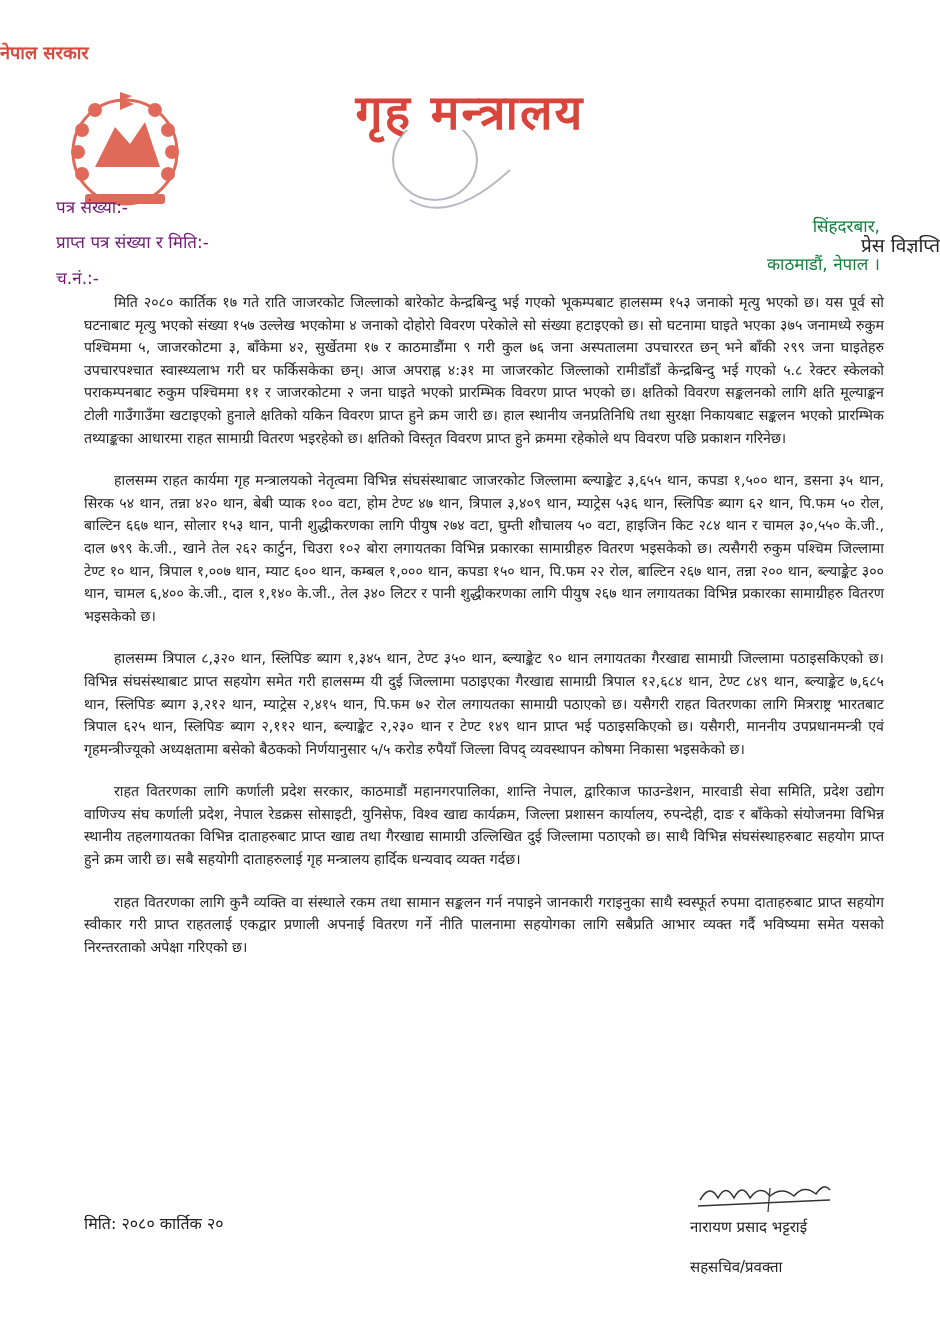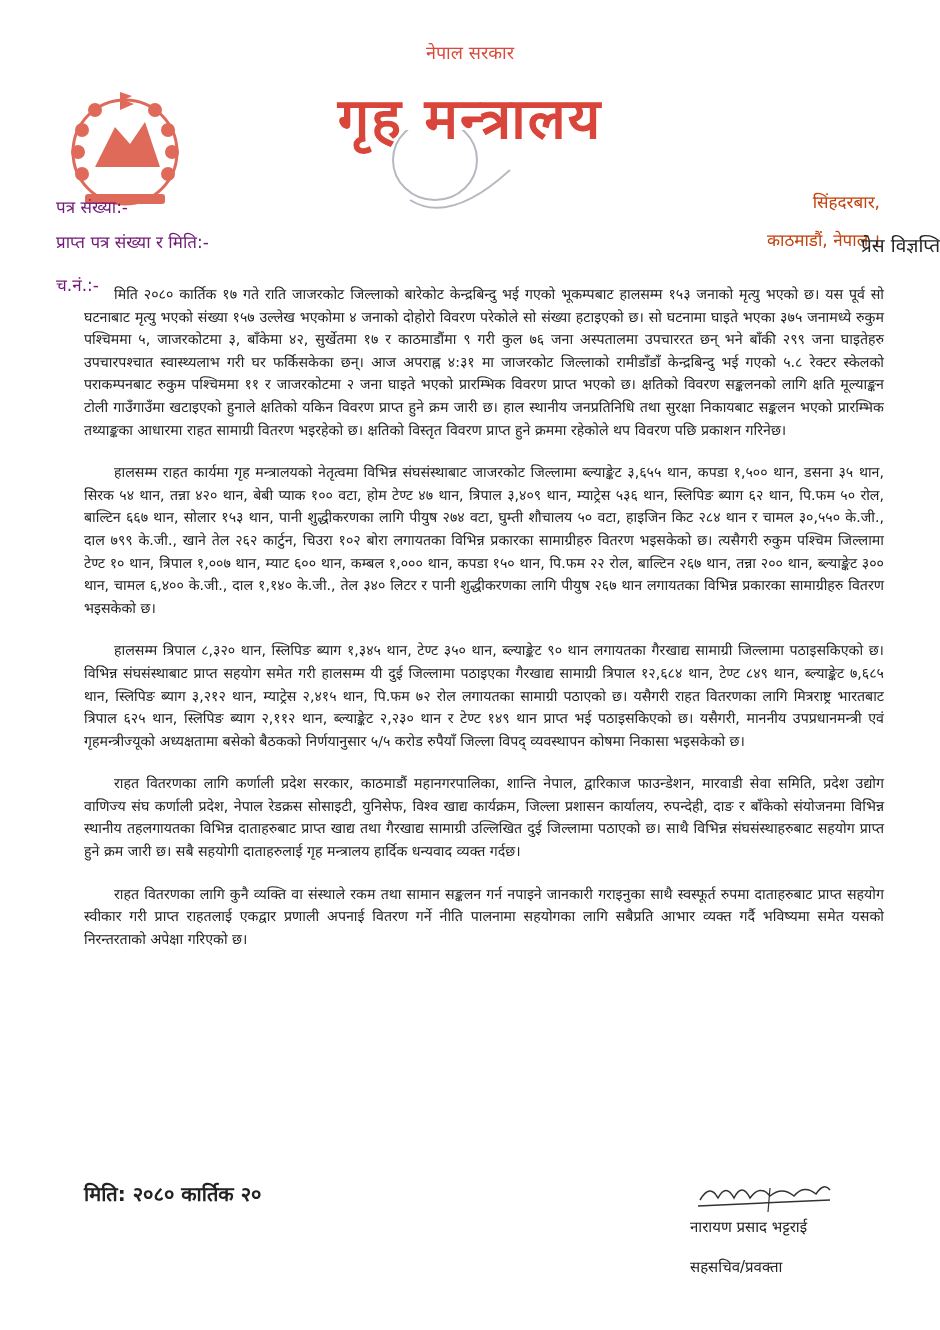--- a/index.html
+++ b/index.html
@@ -1,26 +1,26 @@
 <!DOCTYPE html>
 <html><head>
 <meta charset="utf-8">
 <style>
   html, body { margin: 0; padding: 0; background: #ffffff; }
   body { width: 940px; height: 1330px; position: relative; overflow: hidden; font-family: "DejaVu Sans", sans-serif; color: #222; }
   .emblem { position: absolute; left: 60px; top: 82px; width: 130px; height: 135px; }
-  .gov { position: absolute; left: 0; width: 940px; top: 40px; text-align: center; font-size: 18px; color: #d94a3d; }
-  .ministry { position: absolute; left: 0; width: 940px; top: 78px; text-align: center; font-size: 56px; font-weight: bold; color: #d9453a; letter-spacing: 2px; }
+  .gov { position: absolute; left: 0; width: 940px; top: 40px; font-size: 18px; color: #d94a3d; font-weight: bold; }
+  .ministry { position: absolute; left: 0; width: 940px; top: 78px; text-align: center; font-size: 48px; font-weight: bold; color: #d9453a; letter-spacing: 2px; }
   .stamp { position: absolute; left: 370px; top: 130px; width: 160px; height: 90px; }
   .meta { position: absolute; left: 56px; font-size: 17px; color: #701a75; }
-  .addr { position: absolute; right: 60px; font-size: 17px; color: #c2410c; text-align: right; }
+  .addr { position: absolute; right: 60px; font-size: 17px; color: #15803d; text-align: right; margin-top: 24px; }
   .title { position: absolute; left: 0; width: 940px; top: 232px; text-align: right; font-size: 19px; color: #222; }
   .body { position: absolute; left: 84px; width: 800px; top: 283px; font-size: 14.2px; line-height: 22.6px; text-align: justify; }
-  .body p { margin: 0 0 20px 0; text-indent: 30px; }
-  .date { position: absolute; left: 84px; top: 1180px; font-size: 20px; font-weight: bold; }
+  .body p { margin: 8px 0 20px 0; text-indent: 30px; }
+  .date { position: absolute; left: 84px; top: 1212px; font-size: 16px; }
   .sig { position: absolute; left: 690px; top: 1178px; width: 160px; text-align: left; font-size: 15px; }
   .sig .mark { height: 34px; }
 </style>
 </head>
 <body>
 
 <svg class="emblem" viewBox="0 0 130 135">
   <g fill="none" stroke="#e06a5a" stroke-width="3">
     <circle cx="65" cy="70" r="52"></circle>
   </g>
@@ -44,21 +44,21 @@
 
 <svg class="stamp" viewBox="0 0 160 90">
   <g fill="none" stroke="#9a9aa8" stroke-width="2" opacity="0.7">
     <ellipse cx="65" cy="30" rx="42" ry="40"></ellipse>
     <path d="M40 70 Q80 95 140 40"></path>
   </g>
 </svg>
 
 <div class="meta" style="top:195px">पत्र संख्या:-</div>
 <div class="meta" style="top:230px">प्राप्त पत्र संख्या र मिति:-</div>
-<div class="meta" style="top:273px">च.नं.:-</div>
+<div class="meta" style="top:266px">च.नं.:-</div>
 
 <div class="addr" style="top:190px">सिंहदरबार,</div>
 <div class="addr" style="top:228px">काठमाडौं, नेपाल ।</div>
 
 <div class="title">प्रेस विज्ञप्ति</div>
 
 <div class="body">
   <p>मिति २०८० कार्तिक १७ गते राति जाजरकोट जिल्लाको बारेकोट केन्द्रबिन्दु भई गएको भूकम्पबाट हालसम्म १५३ जनाको मृत्यु भएको छ। यस पूर्व सो घटनाबाट मृत्यु भएको संख्या १५७ उल्लेख भएकोमा ४ जनाको दोहोरो विवरण परेकोले सो संख्या हटाइएको छ। सो घटनामा घाइते भएका ३७५ जनामध्ये रुकुम पश्चिममा ५, जाजरकोटमा ३, बाँकेमा ४२, सुर्खेतमा १७ र काठमाडौंमा ९ गरी कुल ७६ जना अस्पतालमा उपचाररत छन् भने बाँकी २९९ जना घाइतेहरु उपचारपश्चात स्वास्थ्यलाभ गरी घर फर्किसकेका छन्। आज अपराह्न ४:३१ मा जाजरकोट जिल्लाको रामीडाँडाँ केन्द्रबिन्दु भई गएको ५.८ रेक्टर स्केलको पराकम्पनबाट रुकुम पश्चिममा ११ र जाजरकोटमा २ जना घाइते भएको प्रारम्भिक विवरण प्राप्त भएको छ। क्षतिको विवरण सङ्कलनको लागि क्षति मूल्याङ्कन टोली गाउँगाउँमा खटाइएको हुनाले क्षतिको यकिन विवरण प्राप्त हुने क्रम जारी छ। हाल स्थानीय जनप्रतिनिधि तथा सुरक्षा निकायबाट सङ्कलन भएको प्रारम्भिक तथ्याङ्कका आधारमा राहत सामाग्री वितरण भइरहेको छ। क्षतिको विस्तृत विवरण प्राप्त हुने क्रममा रहेकोले थप विवरण पछि प्रकाशन गरिनेछ।</p>
   <p>हालसम्म राहत कार्यमा गृह मन्त्रालयको नेतृत्वमा विभिन्न संघसंस्थाबाट जाजरकोट जिल्लामा ब्ल्याङ्केट ३,६५५ थान, कपडा १,५०० थान, डसना ३५ थान, सिरक ५४ थान, तन्ना ४२० थान, बेबी प्याक १०० वटा, होम टेण्ट ४७ थान, त्रिपाल ३,४०९ थान, म्याट्रेस ५३६ थान, स्लिपिङ ब्याग ६२ थान, पि.फम ५० रोल, बाल्टिन ६६७ थान, सोलार १५३ थान, पानी शुद्धीकरणका लागि पीयुष २७४ वटा, घुम्ती शौचालय ५० वटा, हाइजिन किट २८४ थान र चामल ३०,५५० के.जी., दाल ७९९ के.जी., खाने तेल २६२ कार्टुन, चिउरा १०२ बोरा लगायतका विभिन्न प्रकारका सामाग्रीहरु वितरण भइसकेको छ। त्यसैगरी रुकुम पश्चिम जिल्लामा टेण्ट १० थान, त्रिपाल १,००७ थान, म्याट ६०० थान, कम्बल १,००० थान, कपडा १५० थान, पि.फम २२ रोल, बाल्टिन २६७ थान, तन्ना २०० थान, ब्ल्याङ्केट ३०० थान, चामल ६,४०० के.जी., दाल १,१४० के.जी., तेल ३४० लिटर र पानी शुद्धीकरणका लागि पीयुष २६७ थान लगायतका विभिन्न प्रकारका सामाग्रीहरु वितरण भइसकेको छ।</p>
   <p>हालसम्म त्रिपाल ८,३२० थान, स्लिपिङ ब्याग १,३४५ थान, टेण्ट ३५० थान, ब्ल्याङ्केट ९० थान लगायतका गैरखाद्य सामाग्री जिल्लामा पठाइसकिएको छ। विभिन्न संघसंस्थाबाट प्राप्त सहयोग समेत गरी हालसम्म यी दुई जिल्लामा पठाइएका गैरखाद्य सामाग्री त्रिपाल १२,६८४ थान, टेण्ट ८४९ थान, ब्ल्याङ्केट ७,६८५ थान, स्लिपिङ ब्याग ३,२१२ थान, म्याट्रेस २,४१५ थान, पि.फम ७२ रोल लगायतका सामाग्री पठाएको छ। यसैगरी राहत वितरणका लागि मित्रराष्ट्र भारतबाट त्रिपाल ६२५ थान, स्लिपिङ ब्याग २,११२ थान, ब्ल्याङ्केट २,२३० थान र टेण्ट १४९ थान प्राप्त भई पठाइसकिएको छ। यसैगरी, माननीय उपप्रधानमन्त्री एवं गृहमन्त्रीज्यूको अध्यक्षतामा बसेको बैठकको निर्णयानुसार ५/५ करोड रुपैयाँ जिल्ला विपद् व्यवस्थापन कोषमा निकासा भइसकेको छ।</p>

